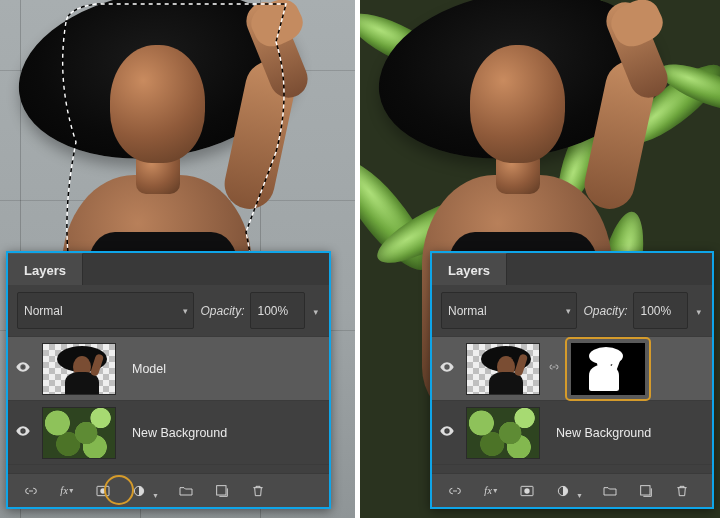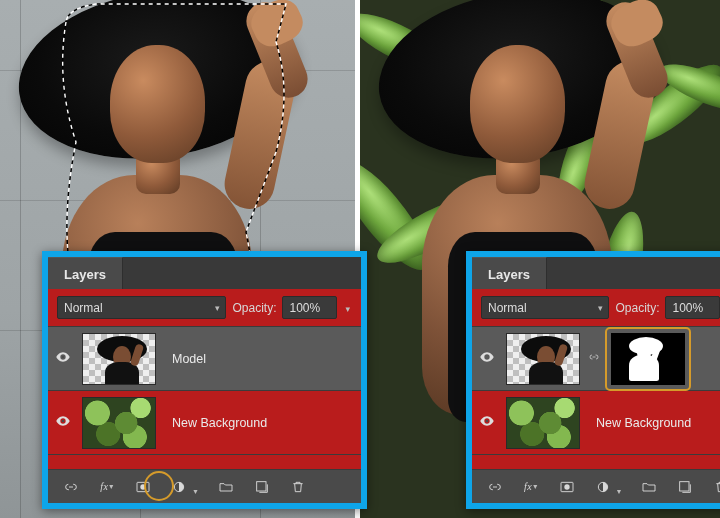--- a/index.html
+++ b/index.html
@@ -39,37 +39,37 @@
          border-radius:22px; transform: rotate(-22deg); }
   .hand { position:absolute; width:50px; height:42px; left:252px; top:2px; border-radius:40%;
           background:#c48b60; transform: rotate(-25deg); }
 
   
   .ants { position:absolute; left:56px; top:2px; width:252px; height:430px; pointer-events:none; }
   .ants path { fill:none; stroke:#fff; stroke-width:1.4; stroke-dasharray:4 4; }
   .ants path.b { stroke:#000; stroke-dashoffset:4; }
 
   
-  .panel { position:absolute; background:#b91c1c; color:#e8e8e8; font-size:12px;
-           border:6px solid #0ea5e9; box-shadow:0 2px 10px rgba(0,0,0,0.45);margin-left:36px; }
+  .panel { position:absolute; background:#404040; color:#e8e8e8; font-size:12px;
+           border:2px solid #0ea5e9; box-shadow:0 2px 10px rgba(0,0,0,0.45); }
   .panel-left  { left:6px;  top:251px; width:325px; height:258px; }
   .panel-right { left:430px; top:251px; width:284px; height:258px; }
 
   .titlebar { height:32px; display:flex; align-items:stretch; background:#393939; }
   .titlebar .tab { background:#4a4a4a; padding:9px 16px 0 16px; font-weight:600; font-size:13px;
                    border-top:1px solid #555; border-right:1px solid #2e2e2e; }
   .titlebar .flex { flex:1; background:#393939; }
 
   .blendrow { display:flex; align-items:center; gap:6px; padding:7px 9px; border-bottom:1px solid #3b3b3b; }
-  .dd { height:23px; background:#3a3a3a; border:1px solid #2b2b2b; border-radius:2px;
+  .dd { height:37px; background:#3a3a3a; border:1px solid #2b2b2b; border-radius:2px;
         display:flex; align-items:center; justify-content:space-between; padding:0 6px; color:#ddd; }
   .dd.mode { flex:1; min-width:0; }
   .dd.small { width:55px; }
   .dd .chev { font-size:10px; color:#bbb; }
-  .lbl { color:#d7d7d7; }
+  .lbl { color:#d7d7d7;font-style:italic; }
 
   .layer { display:flex; align-items:center; height:64px; border-bottom:1px solid #3b3b3b; }
   .layer.sel { background:#5a5a5a; }
   .eye { width:30px; text-align:center; color:#ddd; font-size:15px; }
   .thumbs { display:flex; align-items:center; gap:6px; padding:0 4px; }
   .thumb { width:74px; height:52px; border:1px solid #2a2a2a; background:#888; position:relative; overflow:hidden; }
   .thumb .trans { position:absolute; inset:0;
      background-image:
        linear-gradient(45deg,#bfbfbf 25%,transparent 25%),
        linear-gradient(-45deg,#bfbfbf 25%,transparent 25%),

